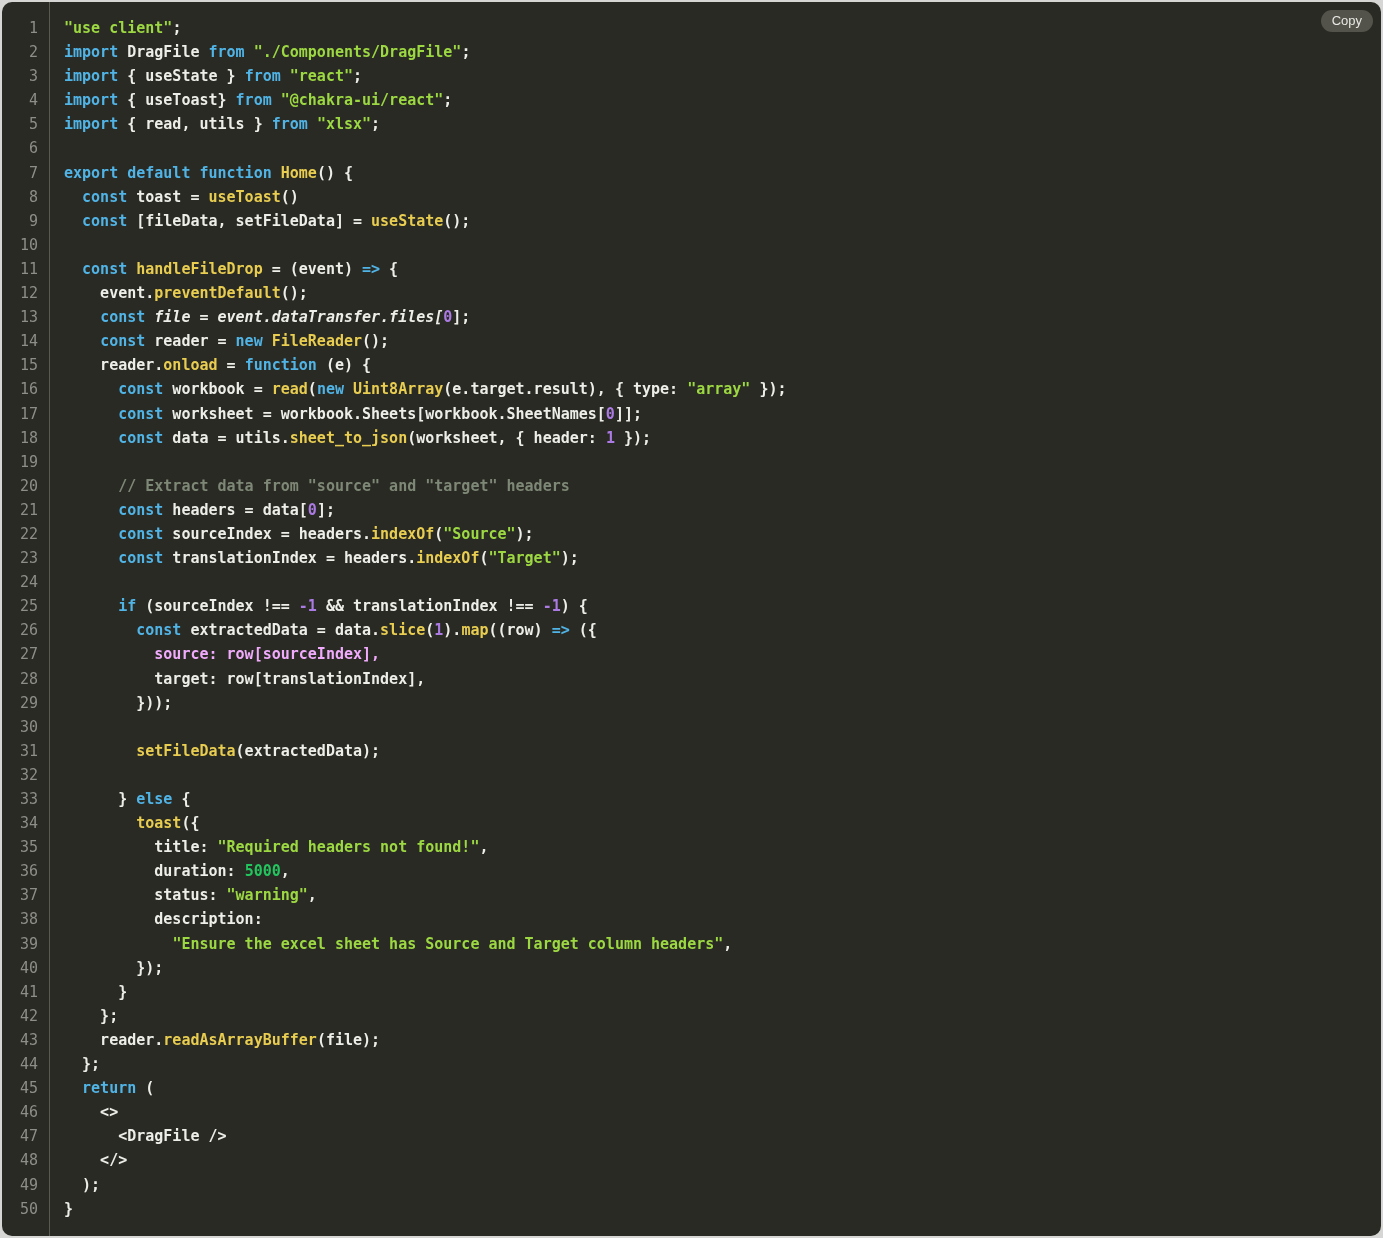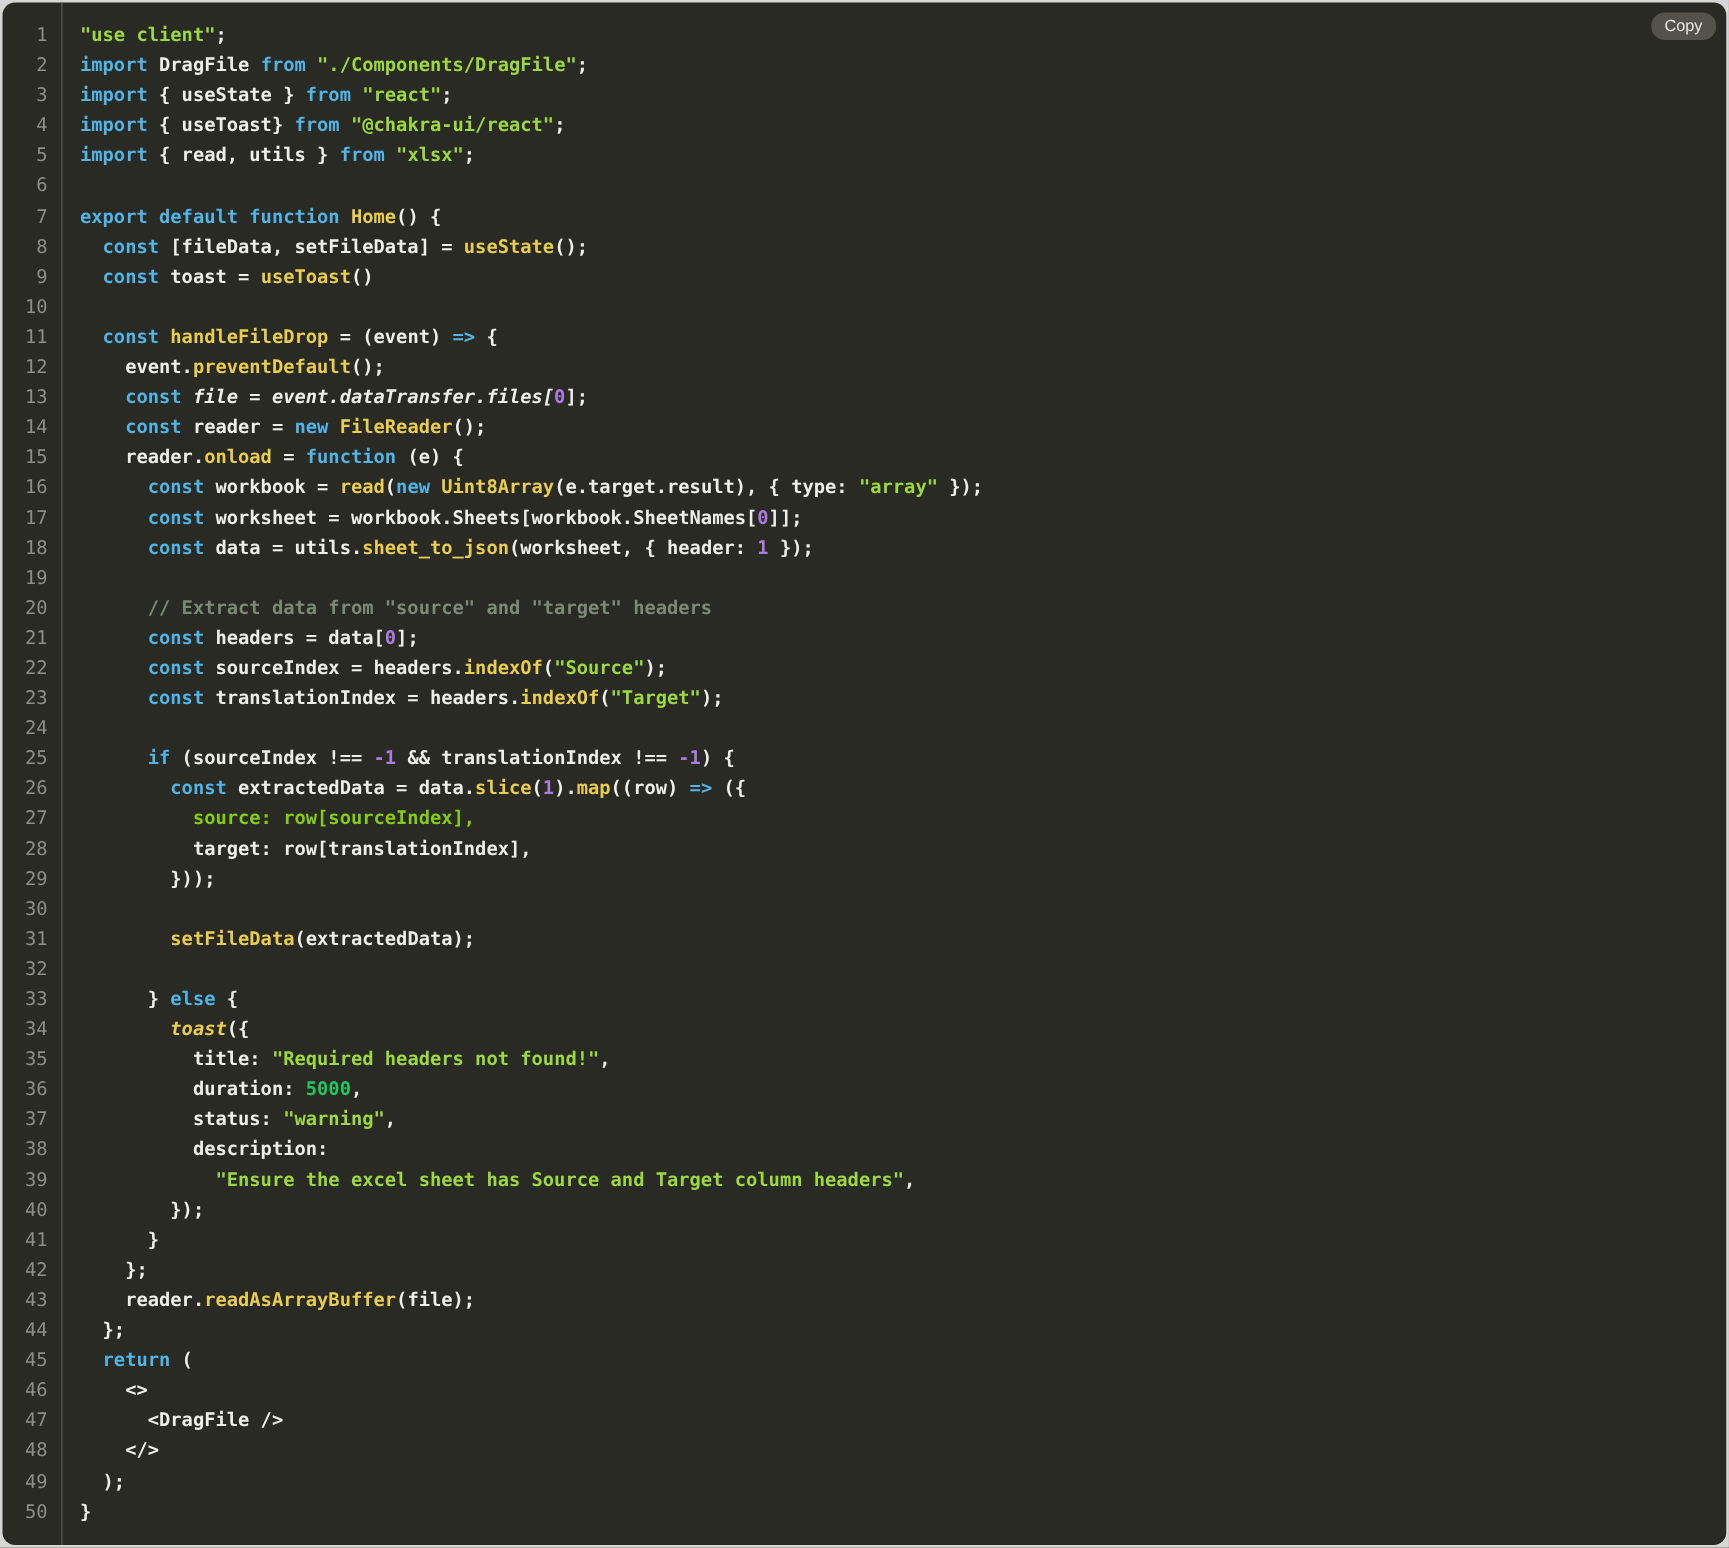--- a/index.html
+++ b/index.html
@@ -122,47 +122,47 @@
         <div class="ln">50</div>
       </div>
     <div class="code-col">
         <div class="cl"><span style="color: rgb(156, 216, 66);">"use client"</span><span style="color: rgb(237, 238, 232);">;</span></div>
         <div class="cl"><span style="color: rgb(80, 180, 230);">import</span><span style="color: rgb(237, 238, 232);"> DragFile </span><span style="color: rgb(80, 180, 230);">from</span><span style="color: rgb(237, 238, 232);"> </span><span style="color: rgb(156, 216, 66);">"./Components/DragFile"</span><span style="color: rgb(237, 238, 232);">;</span></div>
         <div class="cl"><span style="color: rgb(80, 180, 230);">import</span><span style="color: rgb(237, 238, 232);"> { useState } </span><span style="color: rgb(80, 180, 230);">from</span><span style="color: rgb(237, 238, 232);"> </span><span style="color: rgb(156, 216, 66);">"react"</span><span style="color: rgb(237, 238, 232);">;</span></div>
         <div class="cl"><span style="color: rgb(80, 180, 230);">import</span><span style="color: rgb(237, 238, 232);"> { useToast} </span><span style="color: rgb(80, 180, 230);">from</span><span style="color: rgb(237, 238, 232);"> </span><span style="color: rgb(156, 216, 66);">"@chakra-ui/react"</span><span style="color: rgb(237, 238, 232);">;</span></div>
         <div class="cl"><span style="color: rgb(80, 180, 230);">import</span><span style="color: rgb(237, 238, 232);"> { read, utils } </span><span style="color: rgb(80, 180, 230);">from</span><span style="color: rgb(237, 238, 232);"> </span><span style="color: rgb(156, 216, 66);">"xlsx"</span><span style="color: rgb(237, 238, 232);">;</span></div>
         <div class="cl"></div>
         <div class="cl"><span style="color: rgb(80, 180, 230);">export</span><span style="color: rgb(237, 238, 232);"> </span><span style="color: rgb(80, 180, 230);">default</span><span style="color: rgb(237, 238, 232);"> </span><span style="color: rgb(80, 180, 230);">function</span><span style="color: rgb(237, 238, 232);"> </span><span style="color: rgb(232, 205, 81);">Home</span><span style="color: rgb(237, 238, 232);">() {</span></div>
+        <div class="cl"><span style="color: rgb(237, 238, 232);">  </span><span style="color: rgb(80, 180, 230);">const</span><span style="color: rgb(237, 238, 232);"> toast = </span><span style="color: rgb(232, 205, 81);">useToast</span><span style="color: rgb(237, 238, 232);">()</span></div>
         <div class="cl"><span style="color: rgb(237, 238, 232);">  </span><span style="color: rgb(80, 180, 230);">const</span><span style="color: rgb(237, 238, 232);"> [fileData, setFileData] = </span><span style="color: rgb(232, 205, 81);">useState</span><span style="color: rgb(237, 238, 232);">();</span></div>
-        <div class="cl"><span style="color: rgb(237, 238, 232);">  </span><span style="color: rgb(80, 180, 230);">const</span><span style="color: rgb(237, 238, 232);"> toast = </span><span style="color: rgb(232, 205, 81);">useToast</span><span style="color: rgb(237, 238, 232);">()</span></div>
         <div class="cl"></div>
         <div class="cl"><span style="color: rgb(237, 238, 232);">  </span><span style="color: rgb(80, 180, 230);">const</span><span style="color: rgb(237, 238, 232);"> </span><span style="color: rgb(232, 205, 81);">handleFileDrop</span><span style="color: rgb(237, 238, 232);"> = (event) </span><span style="color: rgb(80, 180, 230);">=&gt;</span><span style="color: rgb(237, 238, 232);"> {</span></div>
         <div class="cl"><span style="color: rgb(237, 238, 232);">    event.</span><span style="color: rgb(232, 205, 81);">preventDefault</span><span style="color: rgb(237, 238, 232);">();</span></div>
         <div class="cl"><span style="color: rgb(237, 238, 232);">    </span><span style="color: rgb(80, 180, 230);">const</span><span style="color: rgb(237, 238, 232); font-style: italic;"> file = event.dataTransfer.files[</span><span style="color: rgb(171, 123, 227);">0</span><span style="color: rgb(237, 238, 232);">];</span></div>
         <div class="cl"><span style="color: rgb(237, 238, 232);">    </span><span style="color: rgb(80, 180, 230);">const</span><span style="color: rgb(237, 238, 232);"> reader = </span><span style="color: rgb(80, 180, 230);">new</span><span style="color: rgb(237, 238, 232);"> </span><span style="color: rgb(232, 205, 81);">FileReader</span><span style="color: rgb(237, 238, 232);">();</span></div>
         <div class="cl"><span style="color: rgb(237, 238, 232);">    reader.</span><span style="color: rgb(232, 205, 81);">onload</span><span style="color: rgb(237, 238, 232);"> = </span><span style="color: rgb(80, 180, 230);">function</span><span style="color: rgb(237, 238, 232);"> (e) {</span></div>
         <div class="cl"><span style="color: rgb(237, 238, 232);">      </span><span style="color: rgb(80, 180, 230);">const</span><span style="color: rgb(237, 238, 232);"> workbook = </span><span style="color: rgb(232, 205, 81);">read</span><span style="color: rgb(237, 238, 232);">(</span><span style="color: rgb(80, 180, 230);">new</span><span style="color: rgb(237, 238, 232);"> </span><span style="color: rgb(232, 205, 81);">Uint8Array</span><span style="color: rgb(237, 238, 232);">(e.target.result), { type: </span><span style="color: rgb(156, 216, 66);">"array"</span><span style="color: rgb(237, 238, 232);"> });</span></div>
         <div class="cl"><span style="color: rgb(237, 238, 232);">      </span><span style="color: rgb(80, 180, 230);">const</span><span style="color: rgb(237, 238, 232);"> worksheet = workbook.Sheets[workbook.SheetNames[</span><span style="color: rgb(171, 123, 227);">0</span><span style="color: rgb(237, 238, 232);">]];</span></div>
         <div class="cl"><span style="color: rgb(237, 238, 232);">      </span><span style="color: rgb(80, 180, 230);">const</span><span style="color: rgb(237, 238, 232);"> data = utils.</span><span style="color: rgb(232, 205, 81);">sheet_to_json</span><span style="color: rgb(237, 238, 232);">(worksheet, { header: </span><span style="color: rgb(171, 123, 227);">1</span><span style="color: rgb(237, 238, 232);"> });</span></div>
         <div class="cl"></div>
         <div class="cl"><span style="color: rgb(237, 238, 232);">      </span><span style="color: rgb(126, 136, 118);">// Extract data from "source" and "target" headers</span></div>
         <div class="cl"><span style="color: rgb(237, 238, 232);">      </span><span style="color: rgb(80, 180, 230);">const</span><span style="color: rgb(237, 238, 232);"> headers = data[</span><span style="color: rgb(171, 123, 227);">0</span><span style="color: rgb(237, 238, 232);">];</span></div>
         <div class="cl"><span style="color: rgb(237, 238, 232);">      </span><span style="color: rgb(80, 180, 230);">const</span><span style="color: rgb(237, 238, 232);"> sourceIndex = headers.</span><span style="color: rgb(232, 205, 81);">indexOf</span><span style="color: rgb(237, 238, 232);">(</span><span style="color: rgb(156, 216, 66);">"Source"</span><span style="color: rgb(237, 238, 232);">);</span></div>
         <div class="cl"><span style="color: rgb(237, 238, 232);">      </span><span style="color: rgb(80, 180, 230);">const</span><span style="color: rgb(237, 238, 232);"> translationIndex = headers.</span><span style="color: rgb(232, 205, 81);">indexOf</span><span style="color: rgb(237, 238, 232);">(</span><span style="color: rgb(156, 216, 66);">"Target"</span><span style="color: rgb(237, 238, 232);">);</span></div>
         <div class="cl"></div>
         <div class="cl"><span style="color: rgb(237, 238, 232);">      </span><span style="color: rgb(80, 180, 230);">if</span><span style="color: rgb(237, 238, 232);"> (sourceIndex !== </span><span style="color: rgb(171, 123, 227);">-1</span><span style="color: rgb(237, 238, 232);"> &amp;&amp; translationIndex !== </span><span style="color: rgb(171, 123, 227);">-1</span><span style="color: rgb(237, 238, 232);">) {</span></div>
         <div class="cl"><span style="color: rgb(237, 238, 232);">        </span><span style="color: rgb(80, 180, 230);">const</span><span style="color: rgb(237, 238, 232);"> extractedData = data.</span><span style="color: rgb(232, 205, 81);">slice</span><span style="color: rgb(237, 238, 232);">(</span><span style="color: rgb(171, 123, 227);">1</span><span style="color: rgb(237, 238, 232);">).</span><span style="color: rgb(232, 205, 81);">map</span><span style="color: rgb(237, 238, 232);">((row) </span><span style="color: rgb(80, 180, 230);">=&gt;</span><span style="color: rgb(237, 238, 232);"> ({</span></div>
-        <div class="cl"><span style="color: #84cc16;">          source: row[sourceIndex],</span></div>
+        <div class="cl"><span style="color: #f0abfc;">          source: row[sourceIndex],</span></div>
         <div class="cl"><span style="color: rgb(237, 238, 232);">          target: row[translationIndex],</span></div>
         <div class="cl"><span style="color: rgb(237, 238, 232);">        }));</span></div>
         <div class="cl"></div>
         <div class="cl"><span style="color: rgb(237, 238, 232);">        </span><span style="color: rgb(232, 205, 81);">setFileData</span><span style="color: rgb(237, 238, 232);">(extractedData);</span></div>
         <div class="cl"></div>
         <div class="cl"><span style="color: rgb(237, 238, 232);">      } </span><span style="color: rgb(80, 180, 230);">else</span><span style="color: rgb(237, 238, 232);"> {</span></div>
-        <div class="cl"><span style="color: rgb(237, 238, 232);">        </span><span style="color: rgb(232, 205, 81); font-style: italic;">toast</span><span style="color: rgb(237, 238, 232);">({</span></div>
+        <div class="cl"><span style="color: rgb(237, 238, 232);">        </span><span style="color: rgb(232, 205, 81);">toast</span><span style="color: rgb(237, 238, 232);">({</span></div>
         <div class="cl"><span style="color: rgb(237, 238, 232);">          title: </span><span style="color: rgb(156, 216, 66);">"Required headers not found!"</span><span style="color: rgb(237, 238, 232);">,</span></div>
         <div class="cl"><span style="color: rgb(237, 238, 232);">          duration: </span><span style="color: #22c55e;">5000</span><span style="color: rgb(237, 238, 232);">,</span></div>
         <div class="cl"><span style="color: rgb(237, 238, 232);">          status: </span><span style="color: rgb(156, 216, 66);">"warning"</span><span style="color: rgb(237, 238, 232);">,</span></div>
         <div class="cl"><span style="color: rgb(237, 238, 232); margin-top: 27px;">          description:</span></div>
         <div class="cl"><span style="color: rgb(237, 238, 232);">            </span><span style="color: rgb(156, 216, 66);">"Ensure the excel sheet has Source and Target column headers"</span><span style="color: rgb(237, 238, 232);">,</span></div>
         <div class="cl"><span style="color: rgb(237, 238, 232);">        });</span></div>
         <div class="cl"><span style="color: rgb(237, 238, 232);">      }</span></div>
         <div class="cl"><span style="color: rgb(237, 238, 232);">    };</span></div>
         <div class="cl"><span style="color: rgb(237, 238, 232);">    reader.</span><span style="color: rgb(232, 205, 81);">readAsArrayBuffer</span><span style="color: rgb(237, 238, 232);">(file);</span></div>
         <div class="cl"><span style="color: rgb(237, 238, 232);">  };</span></div>

